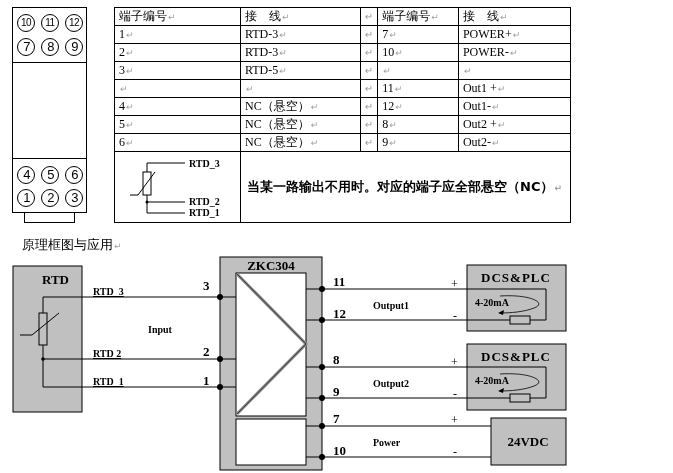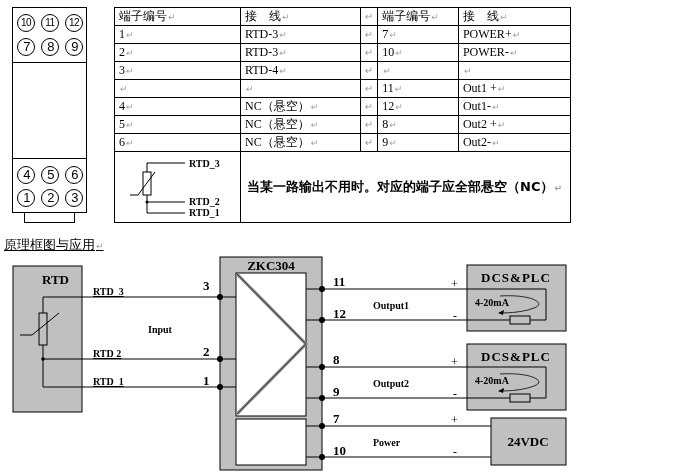--- a/index.html
+++ b/index.html
@@ -22,21 +22,21 @@
   
   .pin-table { position: absolute; left: 114px; top: 7px; width: 457px; border-collapse: collapse;
                font-family: "Liberation Serif", serif; font-size: 12px; padding-left: 16px; }
   .pin-table td { border: 1px solid #000; padding: 0 4px; height: 17px; line-height: 16px; vertical-align: middle; white-space: nowrap; }
   .pin-table td.mark { color: #9a9a9a; font-size: 10px; text-align: center; padding: 0; }
   .pm { color: #a0a0a0; font-size: 9px; margin-left: 1px; }
   .pin-table td.hdr { font-family: "DejaVu Sans", sans-serif; font-size: 12px; }
   .note-row td { height: 66px; }
   .note-text { font-family: "DejaVu Sans", sans-serif; font-size: 13px; padding-left: 6px !important; font-weight: bold; }
 
-  .caption { position: absolute; left: 4px; top: 236px; font-family: "DejaVu Sans", sans-serif; font-size: 13px; text-decoration: underline; }
+  .caption { position: absolute; left: 22px; top: 236px; font-family: "DejaVu Sans", sans-serif; font-size: 13px; }
   .caption .pm { font-size: 9px; }
 
   svg text { font-family: "Liberation Serif", serif; }
   .lbl-b { font-weight: bold; }
 </style>
 </head>
 <body>
 
 <div class="module">
   <div class="sec-top">
@@ -91,21 +91,21 @@
       </tr>
       <tr>
         <td><span>2</span><span class="pm">↵</span></td>
         <td><span>RTD-3</span><span class="pm">↵</span></td>
         <td class="mark">↵</td>
         <td><span>10</span><span class="pm">↵</span></td>
         <td><span>POWER-</span><span class="pm">↵</span></td>
       </tr>
       <tr>
         <td><span>3</span><span class="pm">↵</span></td>
-        <td><span>RTD-4</span><span class="pm">↵</span></td>
+        <td><span>RTD-5</span><span class="pm">↵</span></td>
         <td class="mark">↵</td>
         <td><span></span><span class="pm">↵</span></td>
         <td><span></span><span class="pm">↵</span></td>
       </tr>
       <tr>
         <td><span></span><span class="pm">↵</span></td>
         <td><span></span><span class="pm">↵</span></td>
         <td class="mark">↵</td>
         <td><span>11</span><span class="pm">↵</span></td>
         <td><span>Out1 +</span><span class="pm">↵</span></td>

